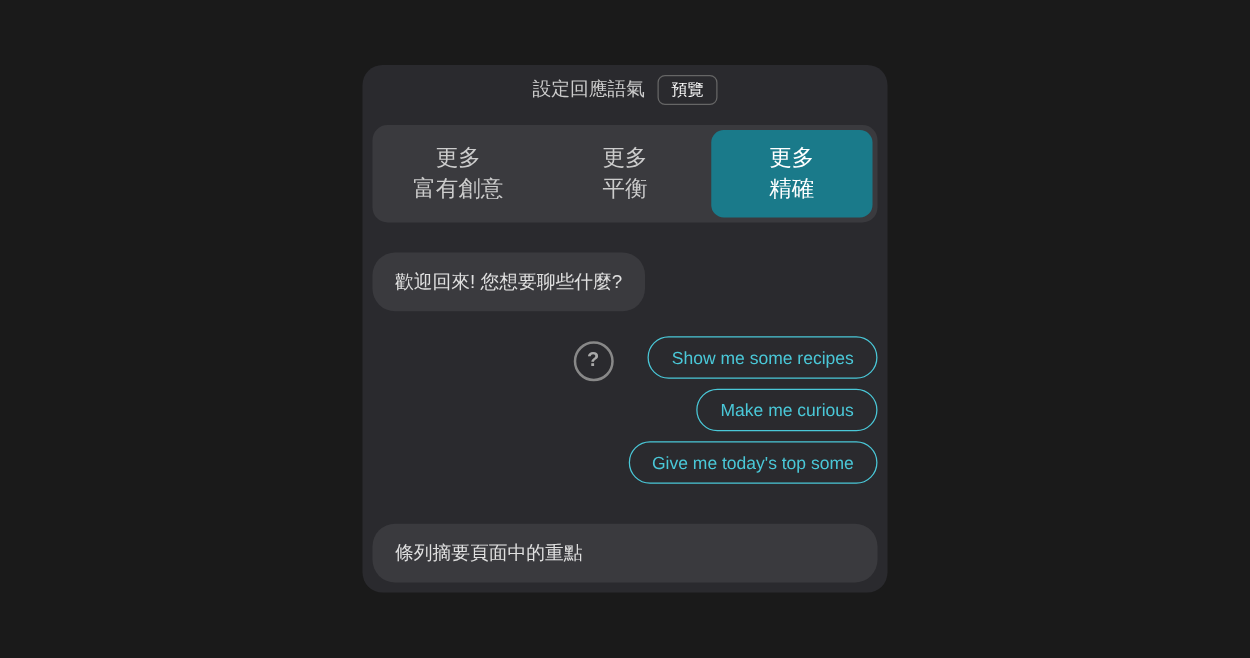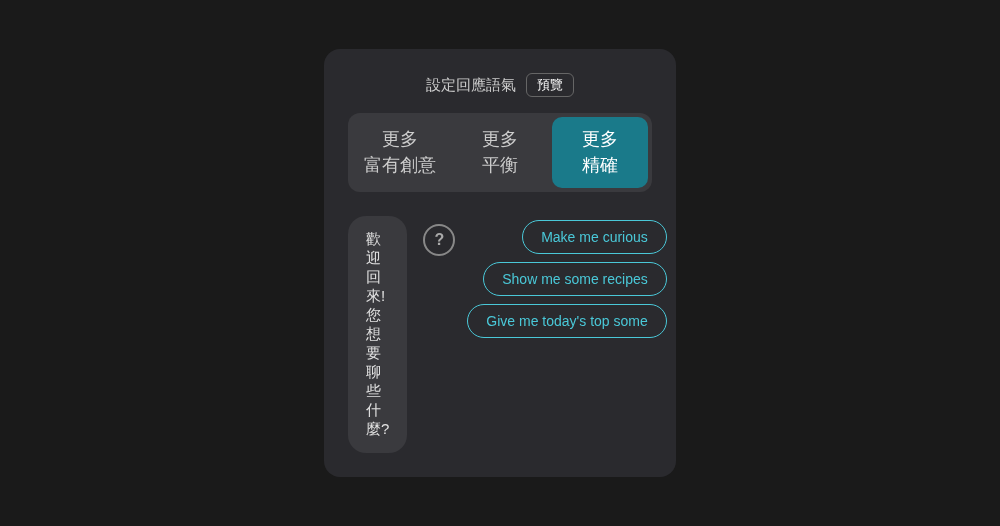--- a/index.html
+++ b/index.html
@@ -13,24 +13,24 @@
       display: flex;
       justify-content: center;
       align-items: center;
       width: 1000px;
       height: 526px;
       font-family: -apple-system, BlinkMacSystemFont, "PingFang TC", "Microsoft JhengHei", sans-serif;
       overflow: hidden;
     }
 
     .app-container {
-      width: 352px;
+      width: 420px;
       background-color: #2a2a2e;
       border-radius: 16px;
-      padding: 24px;
+      padding: 8px;
       display: flex;
       flex-direction: column;
       gap: 0;
       position: relative;
     }
 
     
     .header {
       display: flex;
       align-items: center;
@@ -78,21 +78,21 @@
     }
 
     .tone-btn.active {
       background-color: #1a7a8a;
       color: #ffffff;
     }
 
     
     .chat-area {
       display: flex;
-      flex-direction: row;
+      flex-direction: column;
       gap: 16px;
     }
 
     
     .welcome-bubble {
       background-color: #3a3a3e;
       border-radius: 18px;
       padding: 14px 18px;
       color: #e0e0e0;
       font-size: 15px;
@@ -168,22 +168,23 @@
     <button class="tone-btn active">更多<br>精確</button>
   </div>
 
   <div class="chat-area">
 
     <div class="welcome-bubble">歡迎回來! 您想要聊些什麼?</div>
 
     <div class="suggestions-section">
       <div class="question-icon">?</div>
       <div class="suggestion-buttons">
+        <button class="suggestion-btn">Show me some recipes</button>
         <button class="suggestion-btn">Make me curious</button>
-        <button class="suggestion-btn">Show me some recipes</button>
         <button class="suggestion-btn">Give me today's top some</button>
       </div>
     </div>
 
+    <div class="bottom-bubble">條列摘要頁面中的重點</div>
 
   </div>
 
 </div>
 
 </body></html>

